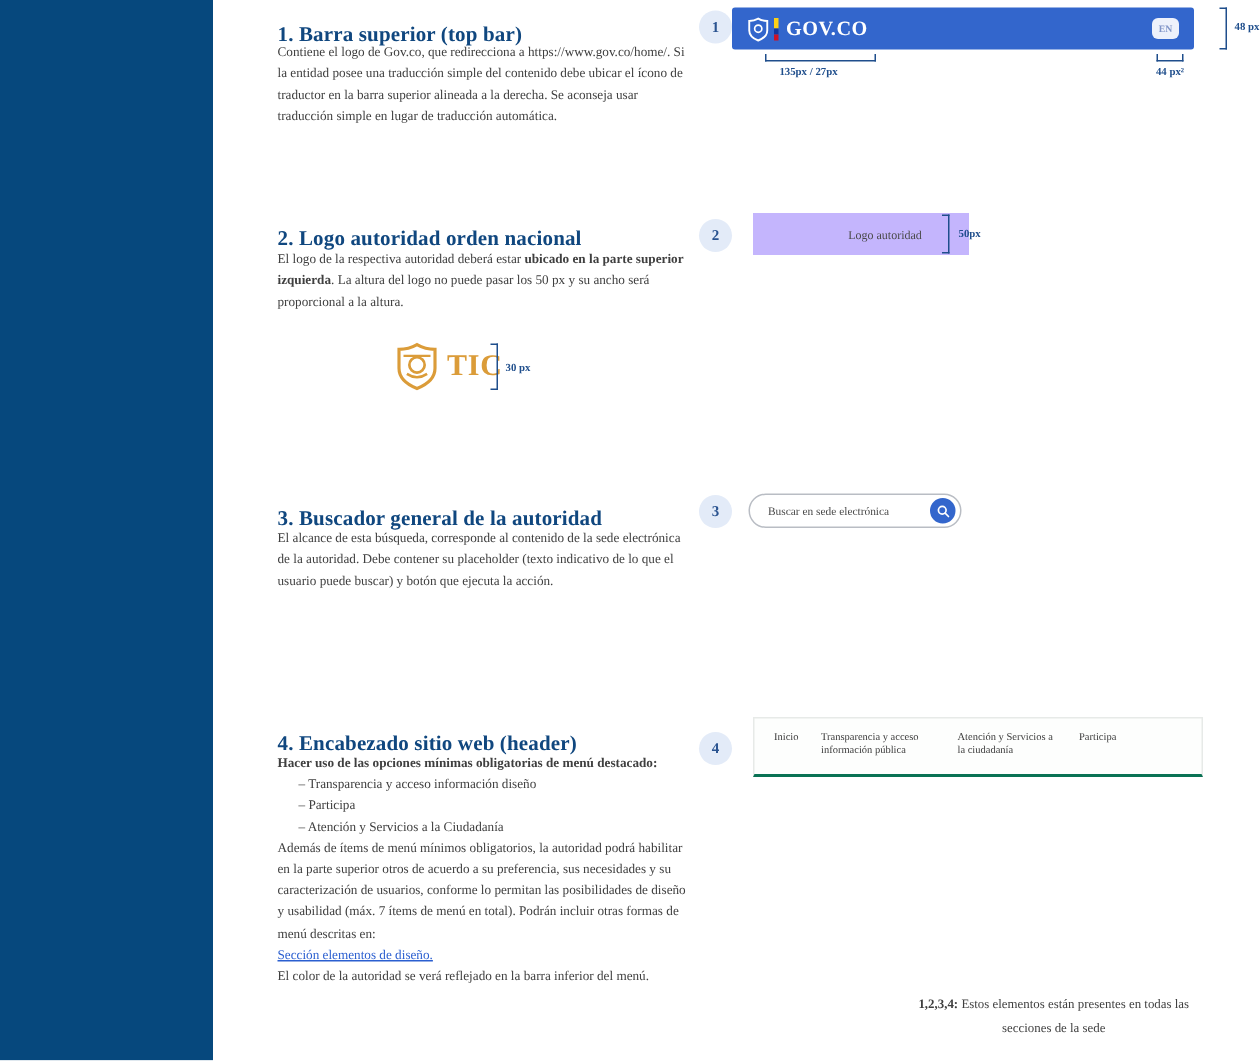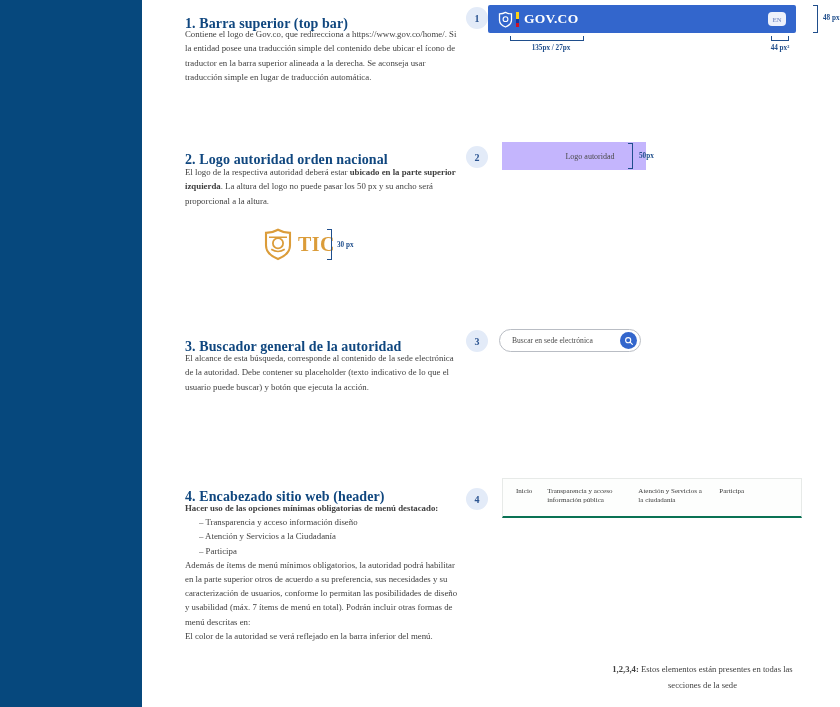--- a/index.html
+++ b/index.html
@@ -92,21 +92,21 @@
         <span class="r"></span>
       </span>
     <span class="brand">GOV.CO</span>
     <button class="lang-btn">EN</button>
   </div>
 
   <div class="bracket-v" style="left:813px; top:5px; height:28px;"></div>
   <div class="measure" style="left:823px; top:14px;">48 px</div>
 
   <div class="bracket-u" style="left:510px; top:36px; width:74px;"></div>
-  <div class="measure center" style="left:512px; top:44px; width:78px;">135px / 27px</div>
+  <div class="measure center" style="left:500px; top:44px; width:78px;">135px / 27px</div>
 
   <div class="bracket-u" style="left:771px; top:36px; width:18px;"></div>
   <div class="measure center" style="left:763px; top:44px; width:34px;">44 px²</div>
 
   <h2 class="sec-title" style="top:140px;">2. Logo autoridad orden nacional</h2>
   <div class="body-text" style="top:165px;">
     <span>El logo de la respectiva autoridad deberá estar </span><span class="bold-inline">ubicado en la parte superior izquierda</span><span>. La altura del logo no puede pasar los 50 px y su ancho será proporcional a la altura.</span>
   </div>
 
   <div class="tic">
@@ -137,24 +137,25 @@
         <line x1="11" y1="11" x2="15" y2="15" stroke="#ffffff" stroke-width="2" stroke-linecap="round"></line>
       </svg>
     </button>
   </div>
 
   <h2 class="sec-title" style="top:477px;">4. Encabezado sitio web (header)</h2>
   <div class="s4flow">
     <p class="bold-inline">Hacer uso de las opciones mínimas obligatorias de menú destacado:</p>
     <div class="s4list">
       <div>– Transparencia y acceso información diseño</div>
+      <div>– Participa</div>
       <div>– Atención y Servicios a la Ciudadanía</div>
-      <div>– Participa</div>
     </div>
     <p>Además de ítems de menú mínimos obligatorios, la autoridad podrá habilitar en la parte superior otros de acuerdo a su preferencia, sus necesidades y su caracterización de usuarios, conforme lo permitan las posibilidades de diseño y usabilidad (máx. 7 ítems de menú en total). Podrán incluir otras formas de menú descritas en:</p>
+    <p><a class="design-link">Sección elementos de diseño.</a></p>
     <p>El color de la autoridad se verá reflejado en la barra inferior del menú.</p>
   </div>
 
   <div class="badge" style="left:466px; top:488px;">4</div>
   <div class="menu">
     <span class="menu-item">Inicio</span>
     <span class="menu-item w2">Transparencia y acceso información pública</span>
     <span class="menu-item w3">Atención y Servicios a la ciudadanía</span>
     <span class="menu-item">Participa</span>
   </div>

